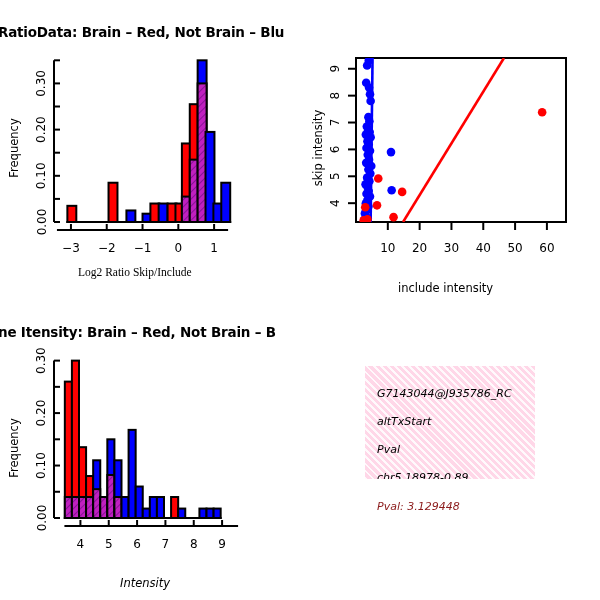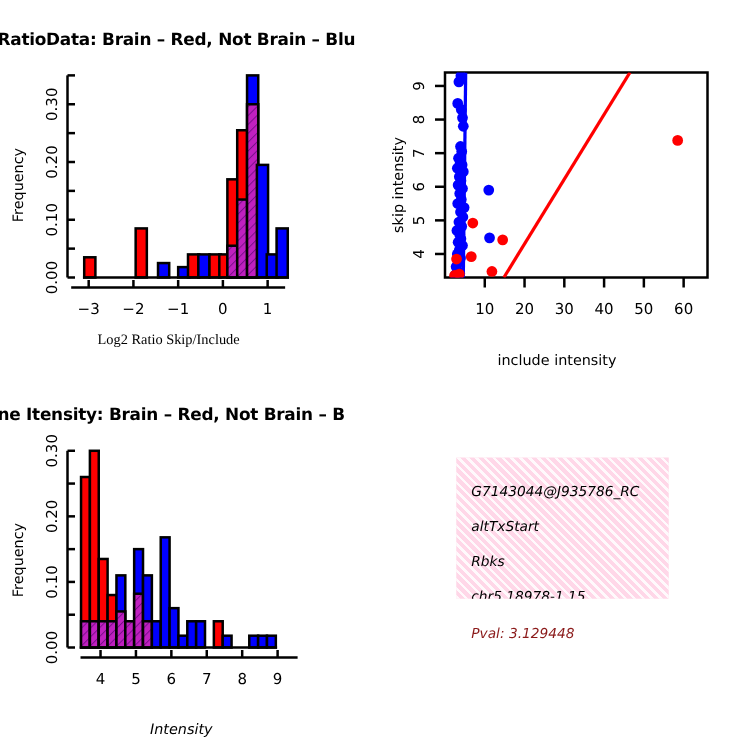--- a/index.html
+++ b/index.html
@@ -246,17 +246,17 @@
 </div>
 
 <div class="clipbox" style="left:300px;top:316px;width:300px;height:284px;font-style:italic;">
   <div class="infobox" style="left:65px;top:50px;width:170px;height:113px;
               background-color:#FFD7E8;
               background-image:repeating-linear-gradient(45deg,
                   rgba(255,255,255,0.85) 0 2px, rgba(255,255,255,0) 2px 5px);"></div>
   <div class="clipbox" style="left:65px;top:50px;width:170px;height:113px;">
     <div class="infotext" style="left:12px;top:21px;">G7143044@J935786_RC</div>
     <div class="infotext" style="left:12px;top:49px;">altTxStart</div>
-    <div class="infotext" style="left:12px;top:77px;">Rbks</div>
-    <div class="infotext" style="left:12px;top:105px;">chr5.18978-1.15</div>
+    <div class="infotext" style="left:12px;top:77px;">Pval</div>
+    <div class="infotext" style="left:12px;top:105px;">chr5.18978-0.89</div>
   </div>
   <div class="infotext" style="left:77px;top:184px;color:#8B1A1A;">Pval: 3.129448</div>
 </div>
 
 </body></html>

